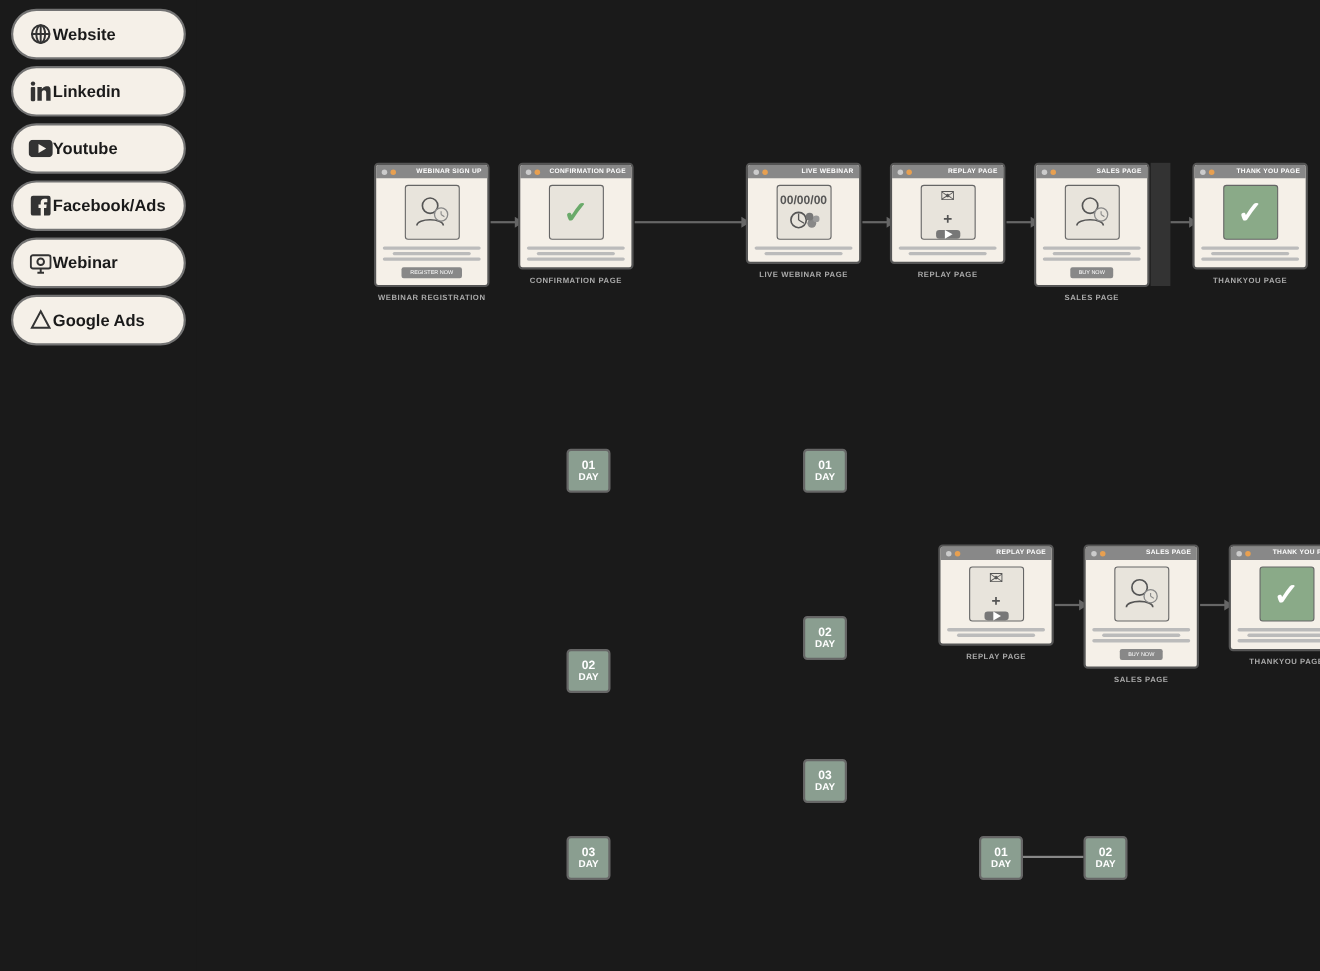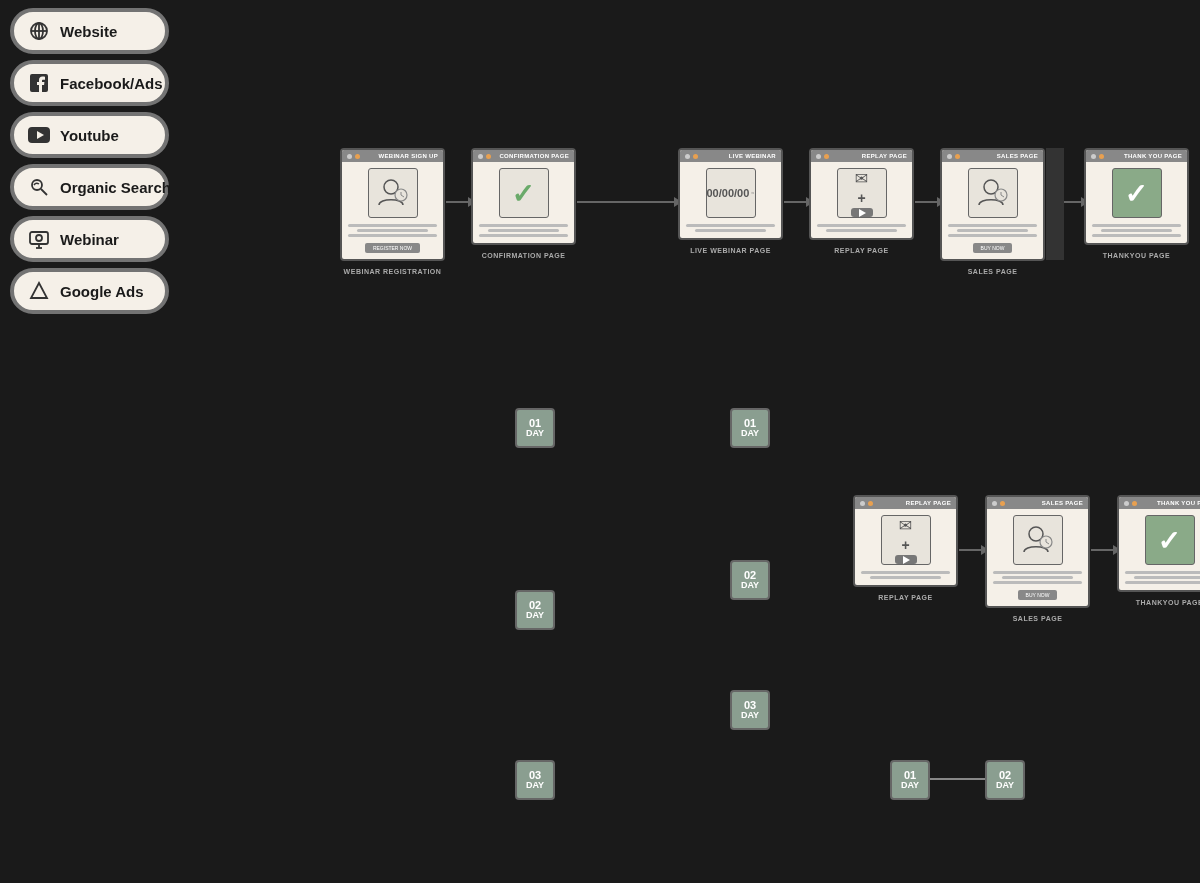--- a/index.html
+++ b/index.html
@@ -22,23 +22,22 @@
       background: #1a1a1a;
       display: flex;
       flex-direction: column;
       gap: 0;
       padding: 8px 10px;
     }
 
     .sidebar-item {
       display: flex;
       align-items: center;
-      gap: 10px;
       background: #f5f0e8;
-      border: 4px solid #737373;
+      border: 2px solid #737373;
       border-radius: 25px;
       padding: 8px 14px;
       margin-bottom: 6px;
       cursor: pointer;
       min-height: 46px;
     }
 
     .sidebar-item-icon {
       width: 22px;
       height: 22px;
@@ -209,50 +208,50 @@
       <svg width="20" height="20" viewBox="0 0 20 20" fill="none" stroke="#333" stroke-width="1.8">
         <circle cx="10" cy="10" r="8"></circle>
         <ellipse cx="10" cy="10" rx="4" ry="8"></ellipse>
         <line x1="2" y1="10" x2="18" y2="10"></line>
         <line x1="10" y1="2" x2="10" y2="18"></line>
       </svg>
     </div>
     <span class="sidebar-item-label">Website</span>
   </div>
 
-
   <div class="sidebar-item">
     <div class="sidebar-item-icon">
       <svg width="20" height="20" viewBox="0 0 20 20" fill="#333">
-        <path d="M17 1H3a2 2 0 00-2 2v14a2 2 0 002 2h7v-7H8V9h2V7c0-2.2 1.3-3.4 3.3-3.4.9 0 1.9.1 2.7.2v3h-1.8c-1 0-1.2.5-1.2 1.2V9h2.4l-.3 3H13v7h4a2 2 0 002-2V3a2 2 0 00-2-2z"></path>
+        <rect x="1" y="6" width="4" height="13" rx="1"></rect>
+        <circle cx="3" cy="3" r="2"></circle>
+        <path d="M7 6h4v2s1.5-2.5 5-2.5c3 0 3 2.5 3 5v8h-4v-7c0-1.5-.5-2.5-2-2.5s-2 1-2 2.5v7H7V6z"></path>
       </svg>
     </div>
-    <span class="sidebar-item-label">Facebook/Ads</span>
+    <span class="sidebar-item-label">Linkedin</span>
   </div>
 
   <div class="sidebar-item">
     <div class="sidebar-item-icon">
       <svg width="22" height="16" viewBox="0 0 22 16" fill="#333">
         <rect x="0" y="0" width="22" height="16" rx="4"></rect>
         <polygon points="9,4 9,12 16,8" fill="#f5f0e8"></polygon>
       </svg>
     </div>
     <span class="sidebar-item-label">Youtube</span>
   </div>
 
   <div class="sidebar-item">
     <div class="sidebar-item-icon">
-      <svg width="20" height="20" viewBox="0 0 20 20" fill="none" stroke="#333" stroke-width="1.8">
-        <circle cx="8" cy="8" r="5"></circle>
-        <line x1="12" y1="12" x2="18" y2="18"></line>
-        <path d="M5 8 Q7 5 10 7" stroke-width="1.5"></path>
+      <svg width="20" height="20" viewBox="0 0 20 20" fill="#333">
+        <path d="M17 1H3a2 2 0 00-2 2v14a2 2 0 002 2h7v-7H8V9h2V7c0-2.2 1.3-3.4 3.3-3.4.9 0 1.9.1 2.7.2v3h-1.8c-1 0-1.2.5-1.2 1.2V9h2.4l-.3 3H13v7h4a2 2 0 002-2V3a2 2 0 00-2-2z"></path>
       </svg>
     </div>
-    <span class="sidebar-item-label">Organic Search</span>
-  </div>
+    <span class="sidebar-item-label">Facebook/Ads</span>
+  </div>
+
 
   <div class="sidebar-item">
     <div class="sidebar-item-icon">
       <svg width="20" height="20" viewBox="0 0 20 20" fill="none" stroke="#333" stroke-width="1.8">
         <rect x="1" y="3" width="18" height="12" rx="2"></rect>
         <line x1="7" y1="19" x2="13" y2="19"></line>
         <line x1="10" y1="15" x2="10" y2="19"></line>
         <circle cx="10" cy="9" r="3"></circle>
       </svg>
     </div>
@@ -322,21 +321,21 @@
 
   <div class="arrow-line" style="left:392px; top:201px; width:100px;"></div>
 
   <div class="page-card" style="left:493px; top:148px;">
     <div class="page-card-header">
       <div class="dot"></div>
       <div class="dot orange"></div>
       <div class="page-card-title">LIVE WEBINAR</div>
     </div>
     <div class="page-card-body">
-      <div class="page-card-icon-area" style="flex-direction:row; gap:2px;">
+      <div class="page-card-icon-area" style="flex-direction:column; gap:2px;">
         <div style="font-size:11px; color:#555; font-weight:bold;">00/00/00</div>
         <svg width="30" height="20" viewBox="0 0 30 20">
           <circle cx="10" cy="10" r="7" fill="none" stroke="#555" stroke-width="1.5"></circle>
           <line x1="10" y1="4" x2="10" y2="10" stroke="#555" stroke-width="1.2"></line>
           <line x1="10" y1="10" x2="15" y2="13" stroke="#555" stroke-width="1.2"></line>
           <circle cx="22" cy="13" r="4" fill="#888"></circle>
           <circle cx="26" cy="9" r="3" fill="#999"></circle>
           <circle cx="20" cy="7" r="3.5" fill="#777"></circle>
         </svg>
       </div>

